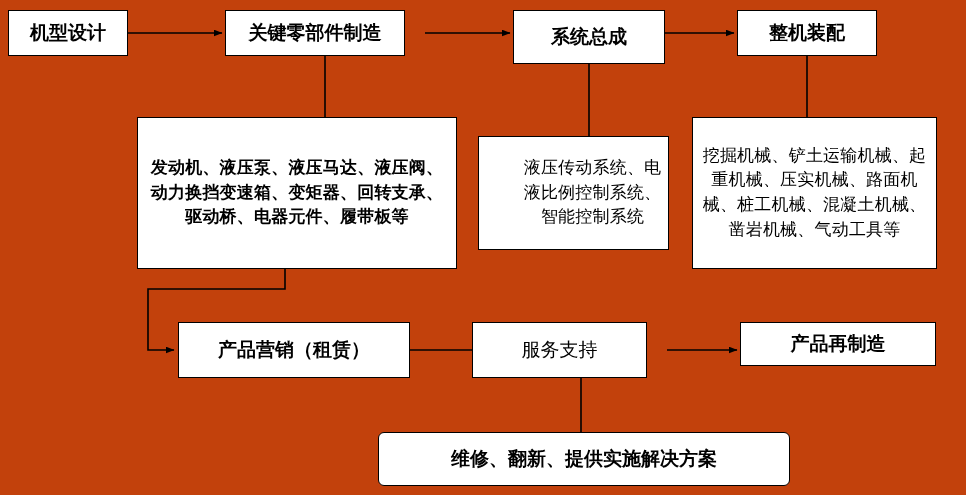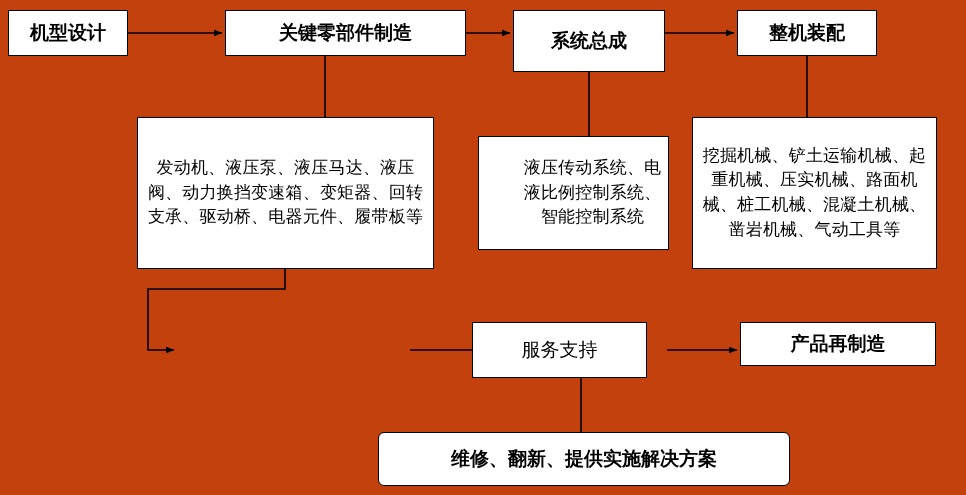--- a/index.html
+++ b/index.html
@@ -80,26 +80,27 @@
 
     <polyline points="285,269 285,289 148,289 148,350 174,350" marker-end="url(#arrowhead)"></polyline>
 
     <line x1="410" y1="350" x2="489" y2="350" marker-end="url(#arrowhead)"></line>
     <line x1="667" y1="350" x2="737" y2="350" marker-end="url(#arrowhead)"></line>
 
     <line x1="581" y1="378" x2="581" y2="432"></line>
   </svg>
 
   <div class="node title-node" style="left:8px; top:10px; width:120px; height:46px;">机型设计</div>
-  <div class="node title-node" style="left:225px; top:10px; width:241px; height:46px;">关键零部件制造</div>
-  <div class="node title-node" style="left:513px; top:10px; width:152px; height:62px;text-align:right;">系统总成</div>
+  <div class="node title-node" style="left:225px; top:10px; width:180px; height:46px;">关键零部件制造</div>
+  <div class="node title-node" style="left:513px; top:10px; width:152px; height:54px;text-align:right;">系统总成</div>
   <div class="node title-node" style="left:737px; top:10px; width:140px; height:46px;">整机装配</div>
 
-  <div class="node detail-node" style="left:137px; top:117px; width:297px; height:152px;">发动机、液压泵、液压马达、液压阀、动力换挡变速箱、变矩器、回转支承、驱动桥、电器元件、履带板等</div>
+  <div class="node detail-node" style="left:137px; top:117px; width:320px; height:152px;font-weight:bold;">发动机、液压泵、液压马达、液压阀、动力换挡变速箱、变矩器、回转支承、驱动桥、电器元件、履带板等</div>
   <div class="node detail-node" style="left:478px; top:136px; width:191px; height:114px;padding-left:44px;">液压传动系统、电液比例控制系统、智能控制系统</div>
   <div class="node detail-node" style="left:692px; top:117px; width:245px; height:152px;">挖掘机械、铲土运输机械、起重机械、压实机械、路面机械、桩工机械、混凝土机械、凿岩机械、气动工具等</div>
 
+  <div class="node title-node" style="left:178px; top:322px; width:232px; height:56px;">产品营销（租赁）</div>
   <div class="node plain-node" style="left:472px; top:322px; width:175px; height:56px;">服务支持</div>
   <div class="node title-node" style="left:740px; top:322px; width:196px; height:44px;">产品再制造</div>
 
   <div class="node title-node" style="left:378px; top:432px; width:412px; height:54px;border-radius:6px;">维修、翻新、提供实施解决方案</div>
 
 </div>
 
 </body></html>

